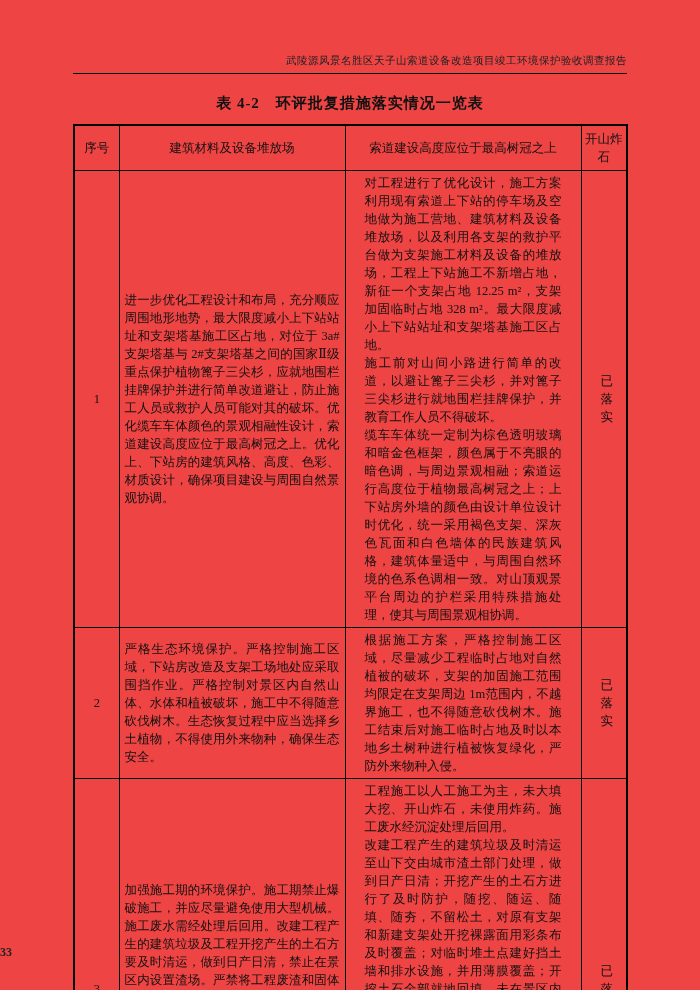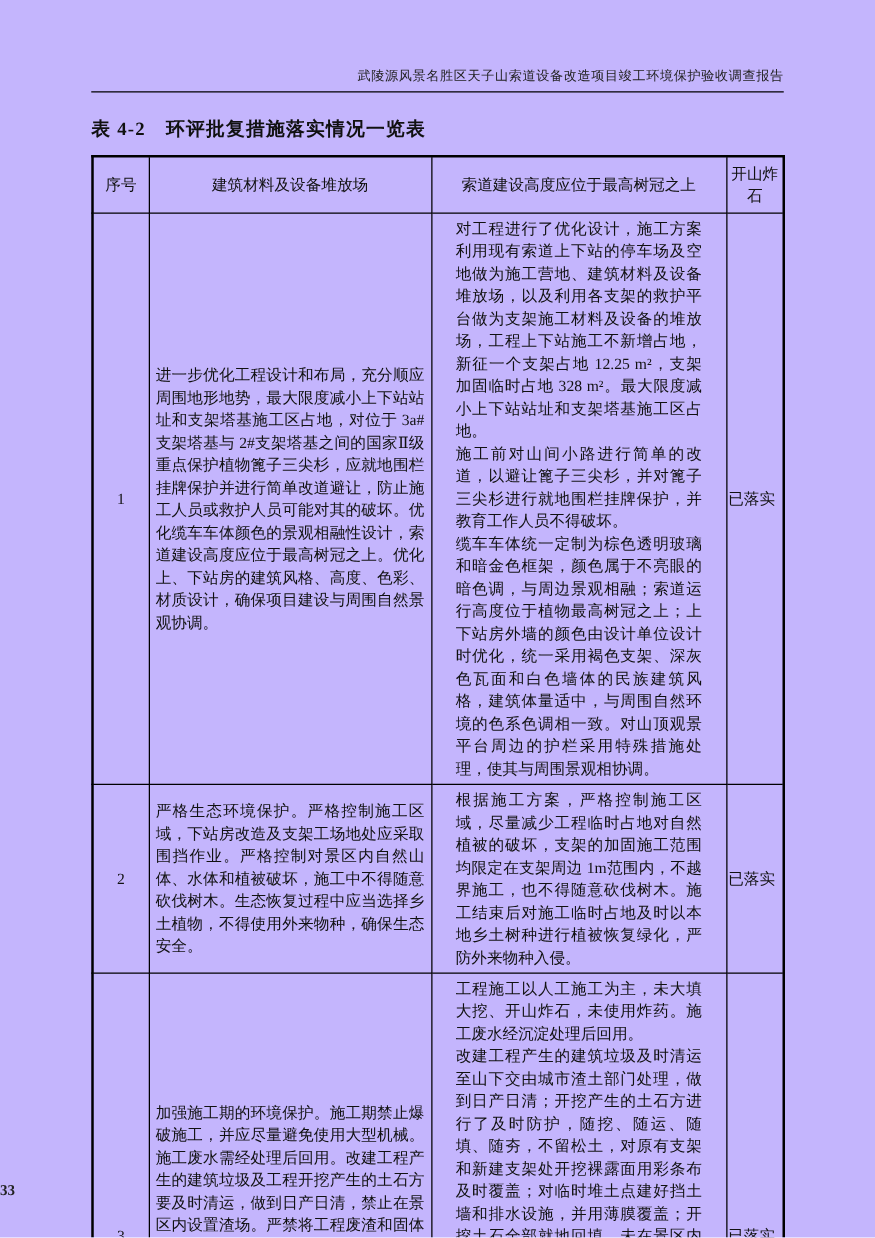--- a/index.html
+++ b/index.html
@@ -1,37 +1,37 @@
 <!DOCTYPE html>
 <html><head>
 <meta charset="utf-8">
 <style>
   * { margin:0; padding:0; box-sizing:border-box; }
   html,body { background:#ffffff; }
   .page {
     position:relative;
     width:700px; height:990px;
-    background:#c4b5fd;
+    background:#ef4444;
     font-family:"Liberation Serif","DejaVu Serif",serif;
     color:#111;
     overflow:hidden;
   }
   .content { margin:0 73px; }
   .doc-header {
     margin-top:54px;
     text-align:right;
     font-size:10.5px;
     letter-spacing:0.5px;
     color:#222;
     padding-bottom:5px;
     border-bottom:1.5px solid #000;
   }
   .table-title {
     margin-top:20px;
-    text-align:left;
+    text-align:center;
     font-weight:bold;
     font-size:15px;
     letter-spacing:1px;
   }
   table.main {
     margin-top:11px;
     width:553px;
     border-collapse:collapse;
     table-layout:fixed;
     border:2px solid #000;
@@ -63,22 +63,23 @@
     text-justify:inter-ideograph;
   }
   td.result-cell {
     padding:3px 19px;
     text-align:justify;
     text-justify:inter-ideograph;
     white-space:pre-wrap;
     vertical-align:middle;
   }
   td.status-cell {
+    text-align:center;
     font-size:13px;
-    padding:2px 1px;
+    padding:2px 19px;
     line-height:19px;
     border-radius:22px;
   }
   .page-number {
     position:absolute;
     left:0; right:0;
     bottom:30px;
     font-size:12px;
     font-weight:bold;
     color:#222;

